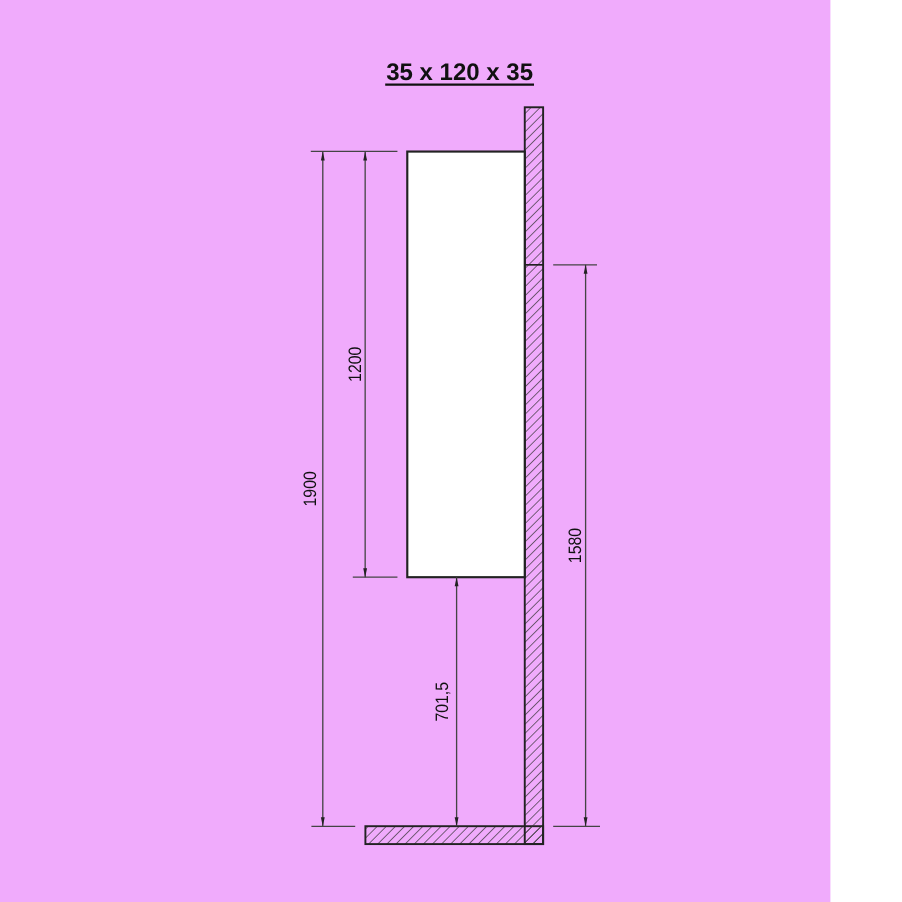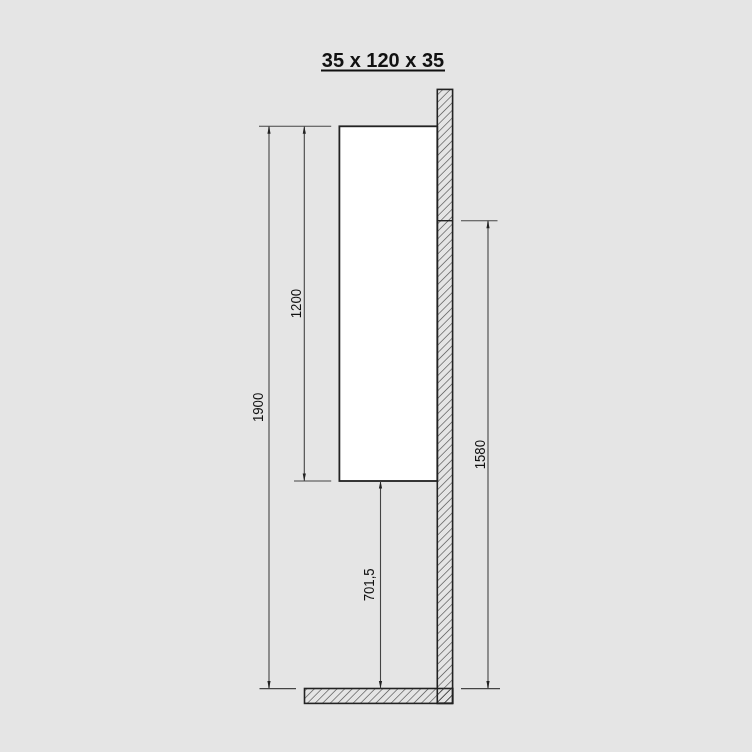--- a/index.html
+++ b/index.html
@@ -1,16 +1,16 @@
 <!DOCTYPE html>
 <html><head>
 <meta charset="utf-8">
 <style>
   html,body{margin:0;padding:0;background:#ffffff;}
-  .page{width:752px;height:752px;position:relative;background:#e5e5e5;}
+  .page{width:692px;height:752px;position:relative;background:#f0abfc;}
   svg{position:absolute;left:0;top:0;}
   text{font-family:"Liberation Sans",sans-serif;}
 </style>
 </head>
 <body>
 
 <div class="page">
 <svg width="752" height="752" viewBox="0 0 752 752">
   <defs>
     <pattern id="hatch" patternUnits="userSpaceOnUse" width="5.37" height="8" patternTransform="rotate(45)">

